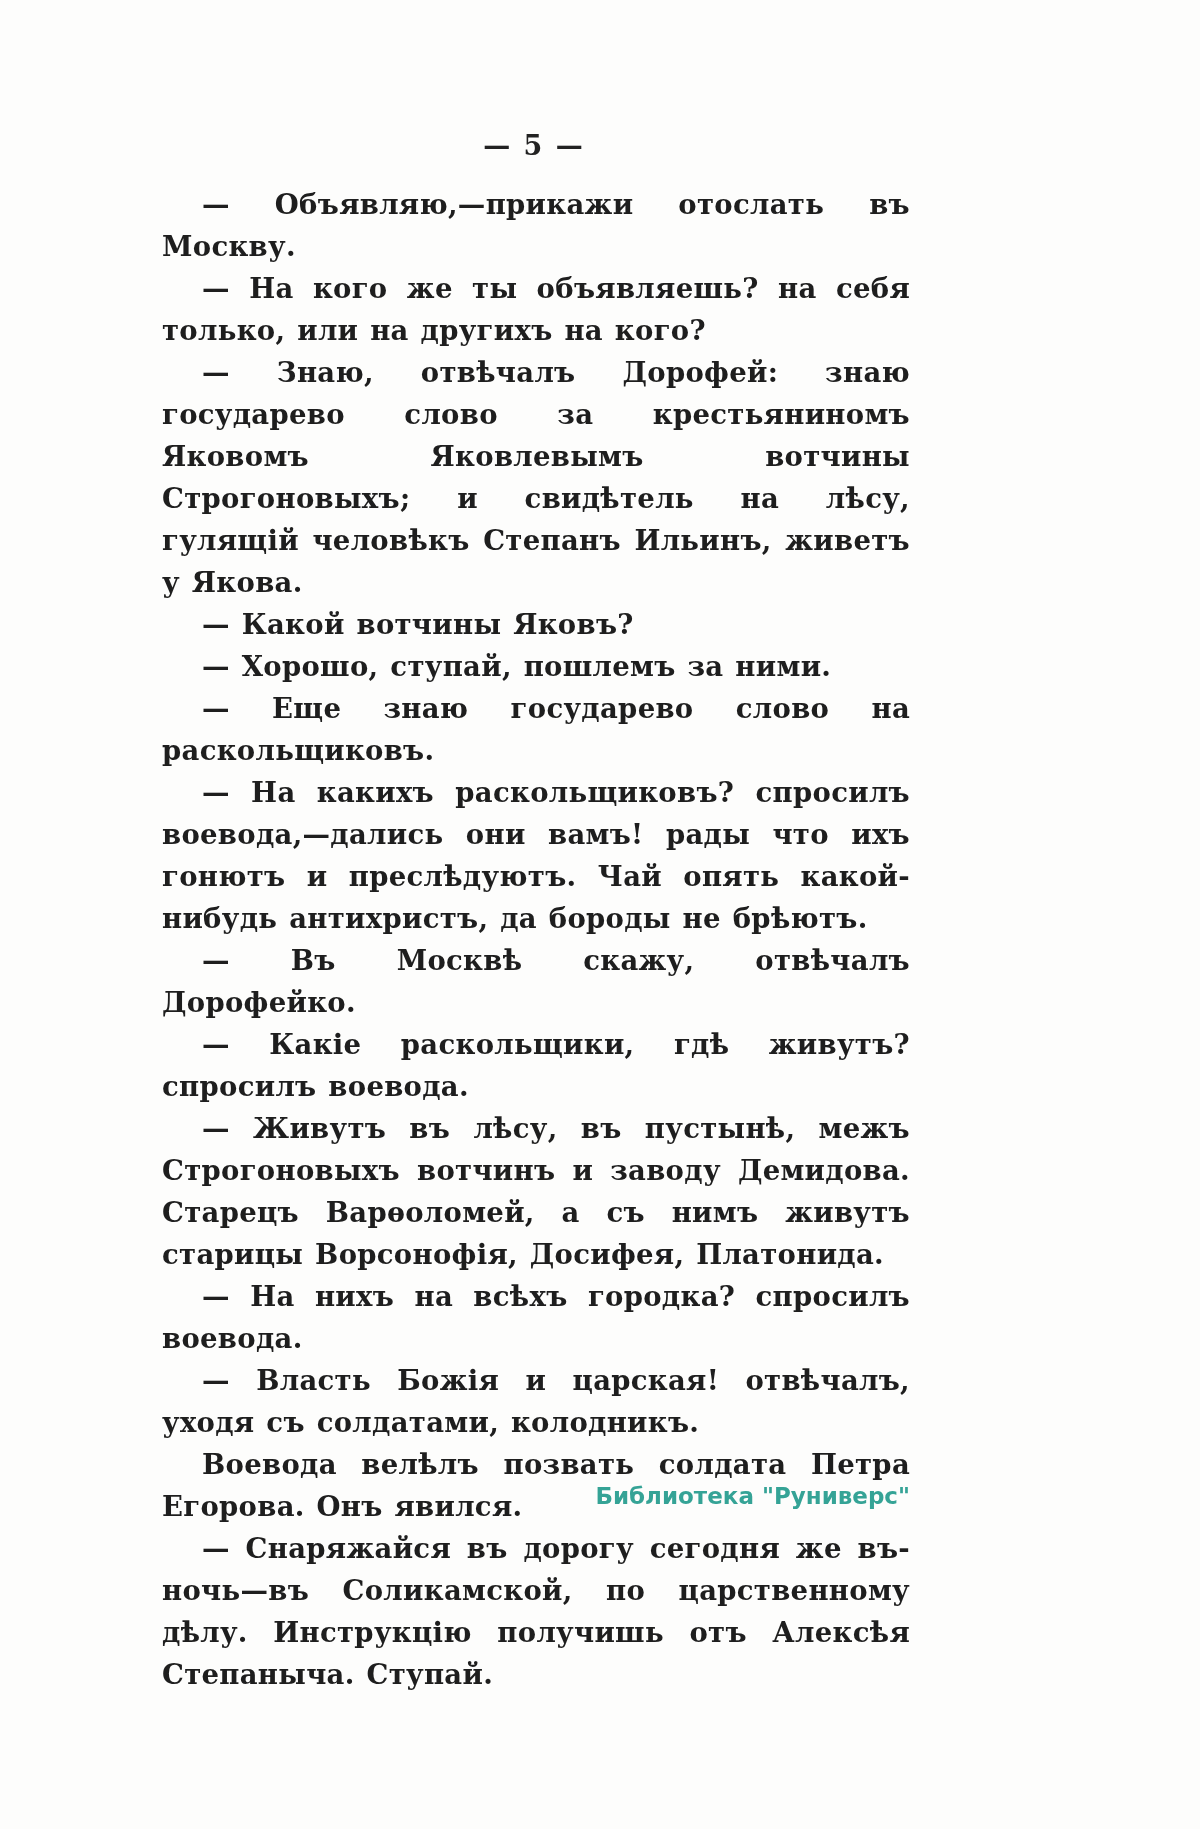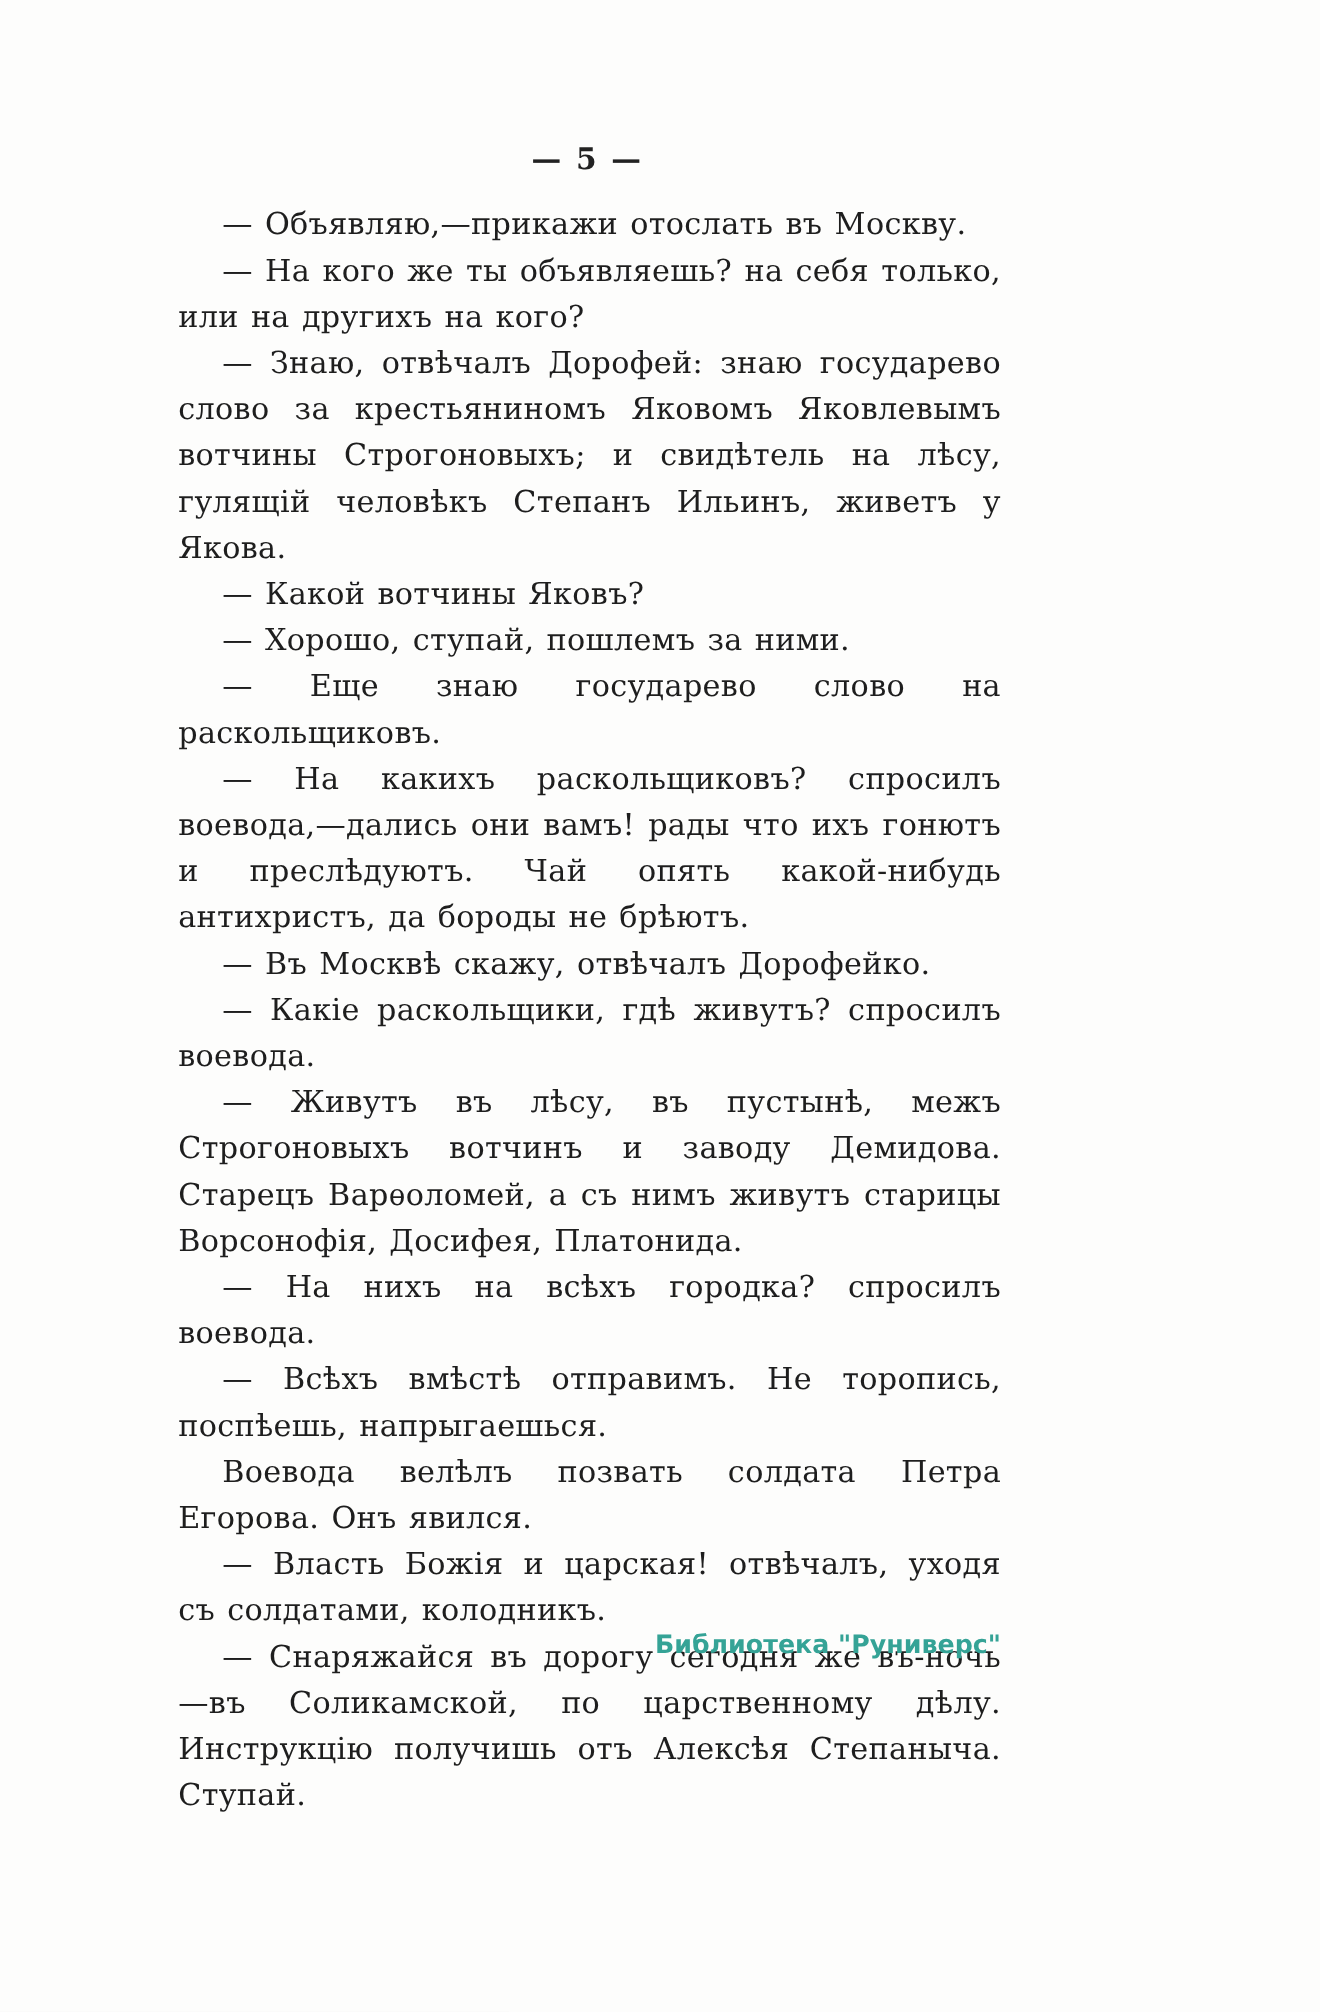--- a/index.html
+++ b/index.html
@@ -32,21 +32,21 @@
     position: absolute;
     top: 183px;
     left: 162px;
     width: 748px;
   }
   .text-block p.para {
     margin: 0;
     padding: 0;
     font-size: 27.5px;
     line-height: 42px;
-    font-weight: normal;
+    font-weight: bold;
     text-align: justify;
     text-indent: 40px;
     letter-spacing: 0.3px;
     word-spacing: 2px;
     color: #1e1e1e;
   }
   .watermark {
     position: absolute;
     top: 1483px;
     left: 0;
@@ -68,20 +68,19 @@
       <p class="para">— На кого же ты объявляешь? на себя только, или на другихъ на кого?</p>
       <p class="para">— Знаю, отвѣчалъ Дорофей: знаю государево слово за крестьяниномъ Яковомъ Яковлевымъ вотчины Строгоновыхъ; и свидѣтель на лѣсу, гулящій человѣкъ Степанъ Ильинъ, живетъ у Якова.</p>
       <p class="para">— Какой вотчины Яковъ?</p>
       <p class="para">— Хорошо, ступай, пошлемъ за ними.</p>
       <p class="para">— Еще знаю государево слово на раскольщиковъ.</p>
       <p class="para">— На какихъ раскольщиковъ? спросилъ воевода,—дались они вамъ! рады что ихъ гонютъ и преслѣдуютъ. Чай опять какой-нибудь антихристъ, да бороды не брѣютъ.</p>
       <p class="para">— Въ Москвѣ скажу, отвѣчалъ Дорофейко.</p>
       <p class="para">— Какіе раскольщики, гдѣ живутъ? спросилъ воевода.</p>
       <p class="para">— Живутъ въ лѣсу, въ пустынѣ, межъ Строгоновыхъ вотчинъ и заводу Демидова. Старецъ Варѳоломей, а съ нимъ живутъ старицы Ворсонофія, Досифея, Платонида.</p>
       <p class="para">— На нихъ на всѣхъ городка? спросилъ воевода.</p>
-      <p class="para">— Всѣхъ вмѣстѣ отправимъ. Не торопись, поспѣешь, напрыгаешься.</p>
+      <p class="para">— Власть Божія и царская! отвѣчалъ, уходя съ солдатами, колодникъ.</p>
       <p class="para">Воевода велѣлъ позвать солдата Петра Егорова. Онъ явился.</p>
-      <p class="para">— Власть Божія и царская! отвѣчалъ, уходя съ солдатами, колодникъ.</p>
       <p class="para">— Снаряжайся въ дорогу сегодня же въ-ночь—въ Соликамской, по царственному дѣлу. Инструкцію получишь отъ Алексѣя Степаныча. Ступай.</p>
     </div>
 
   <div class="watermark" style="color: rgb(53, 163, 150);">Библиотека "Руниверс"</div>
 </div>
 
 </body></html>

